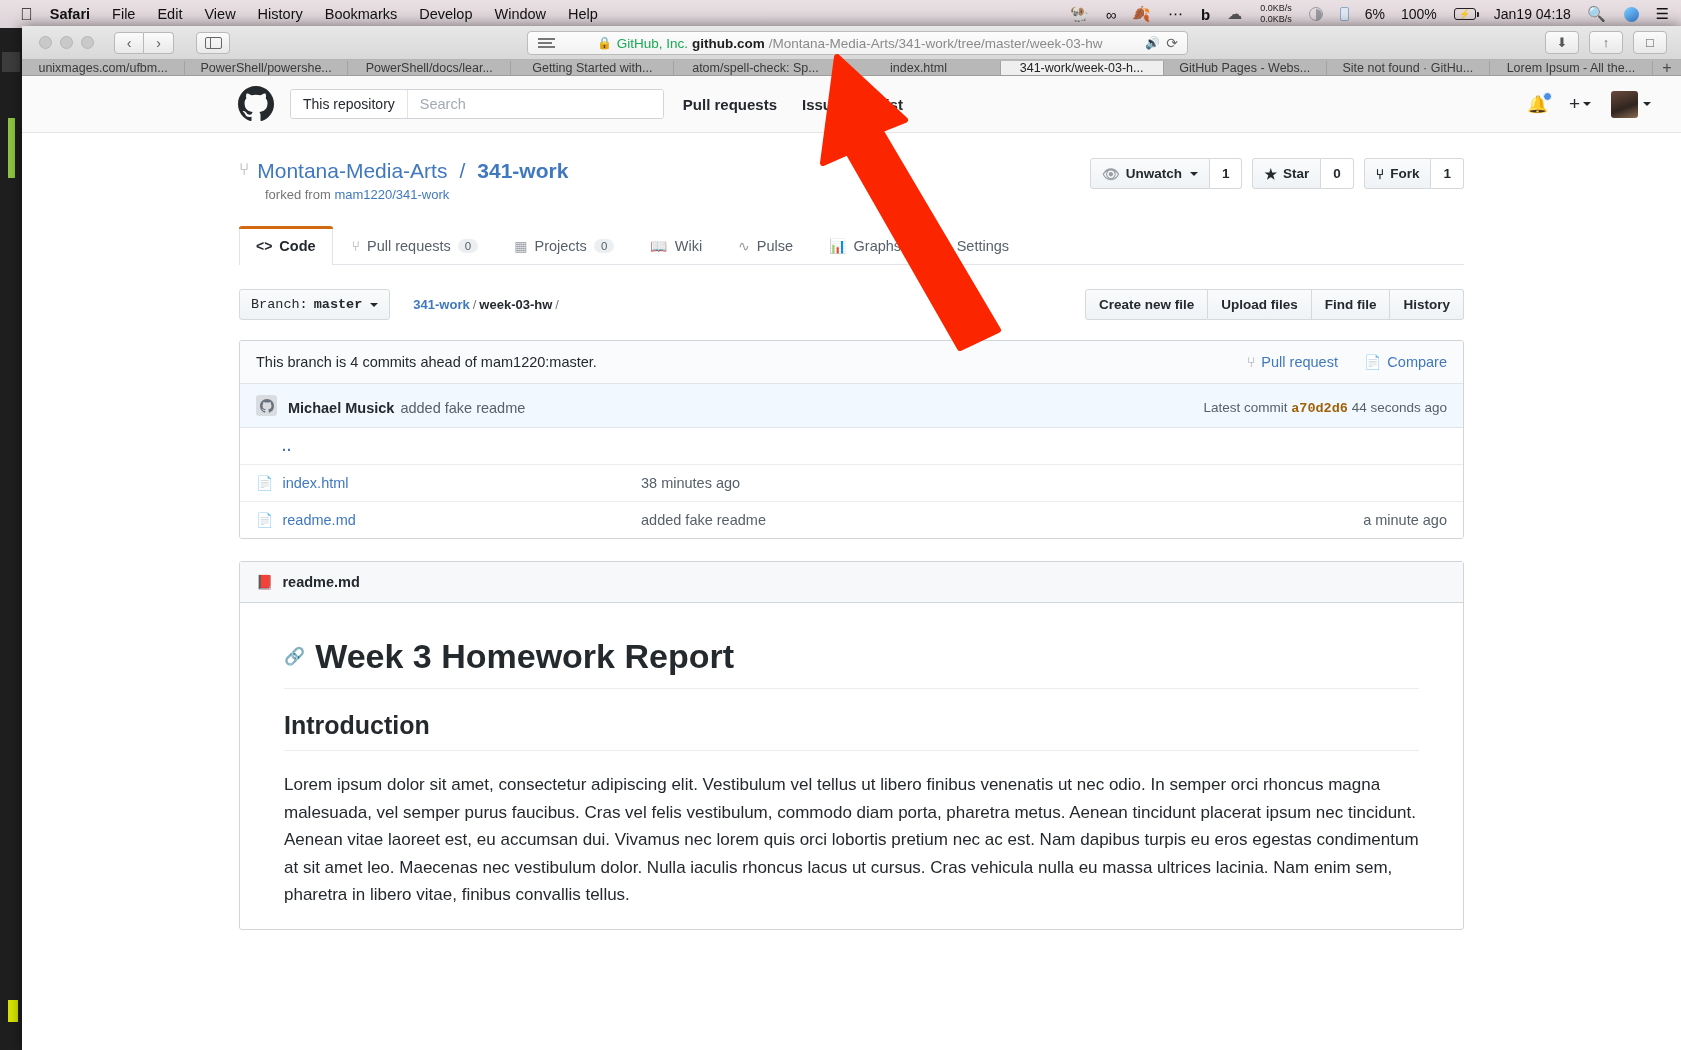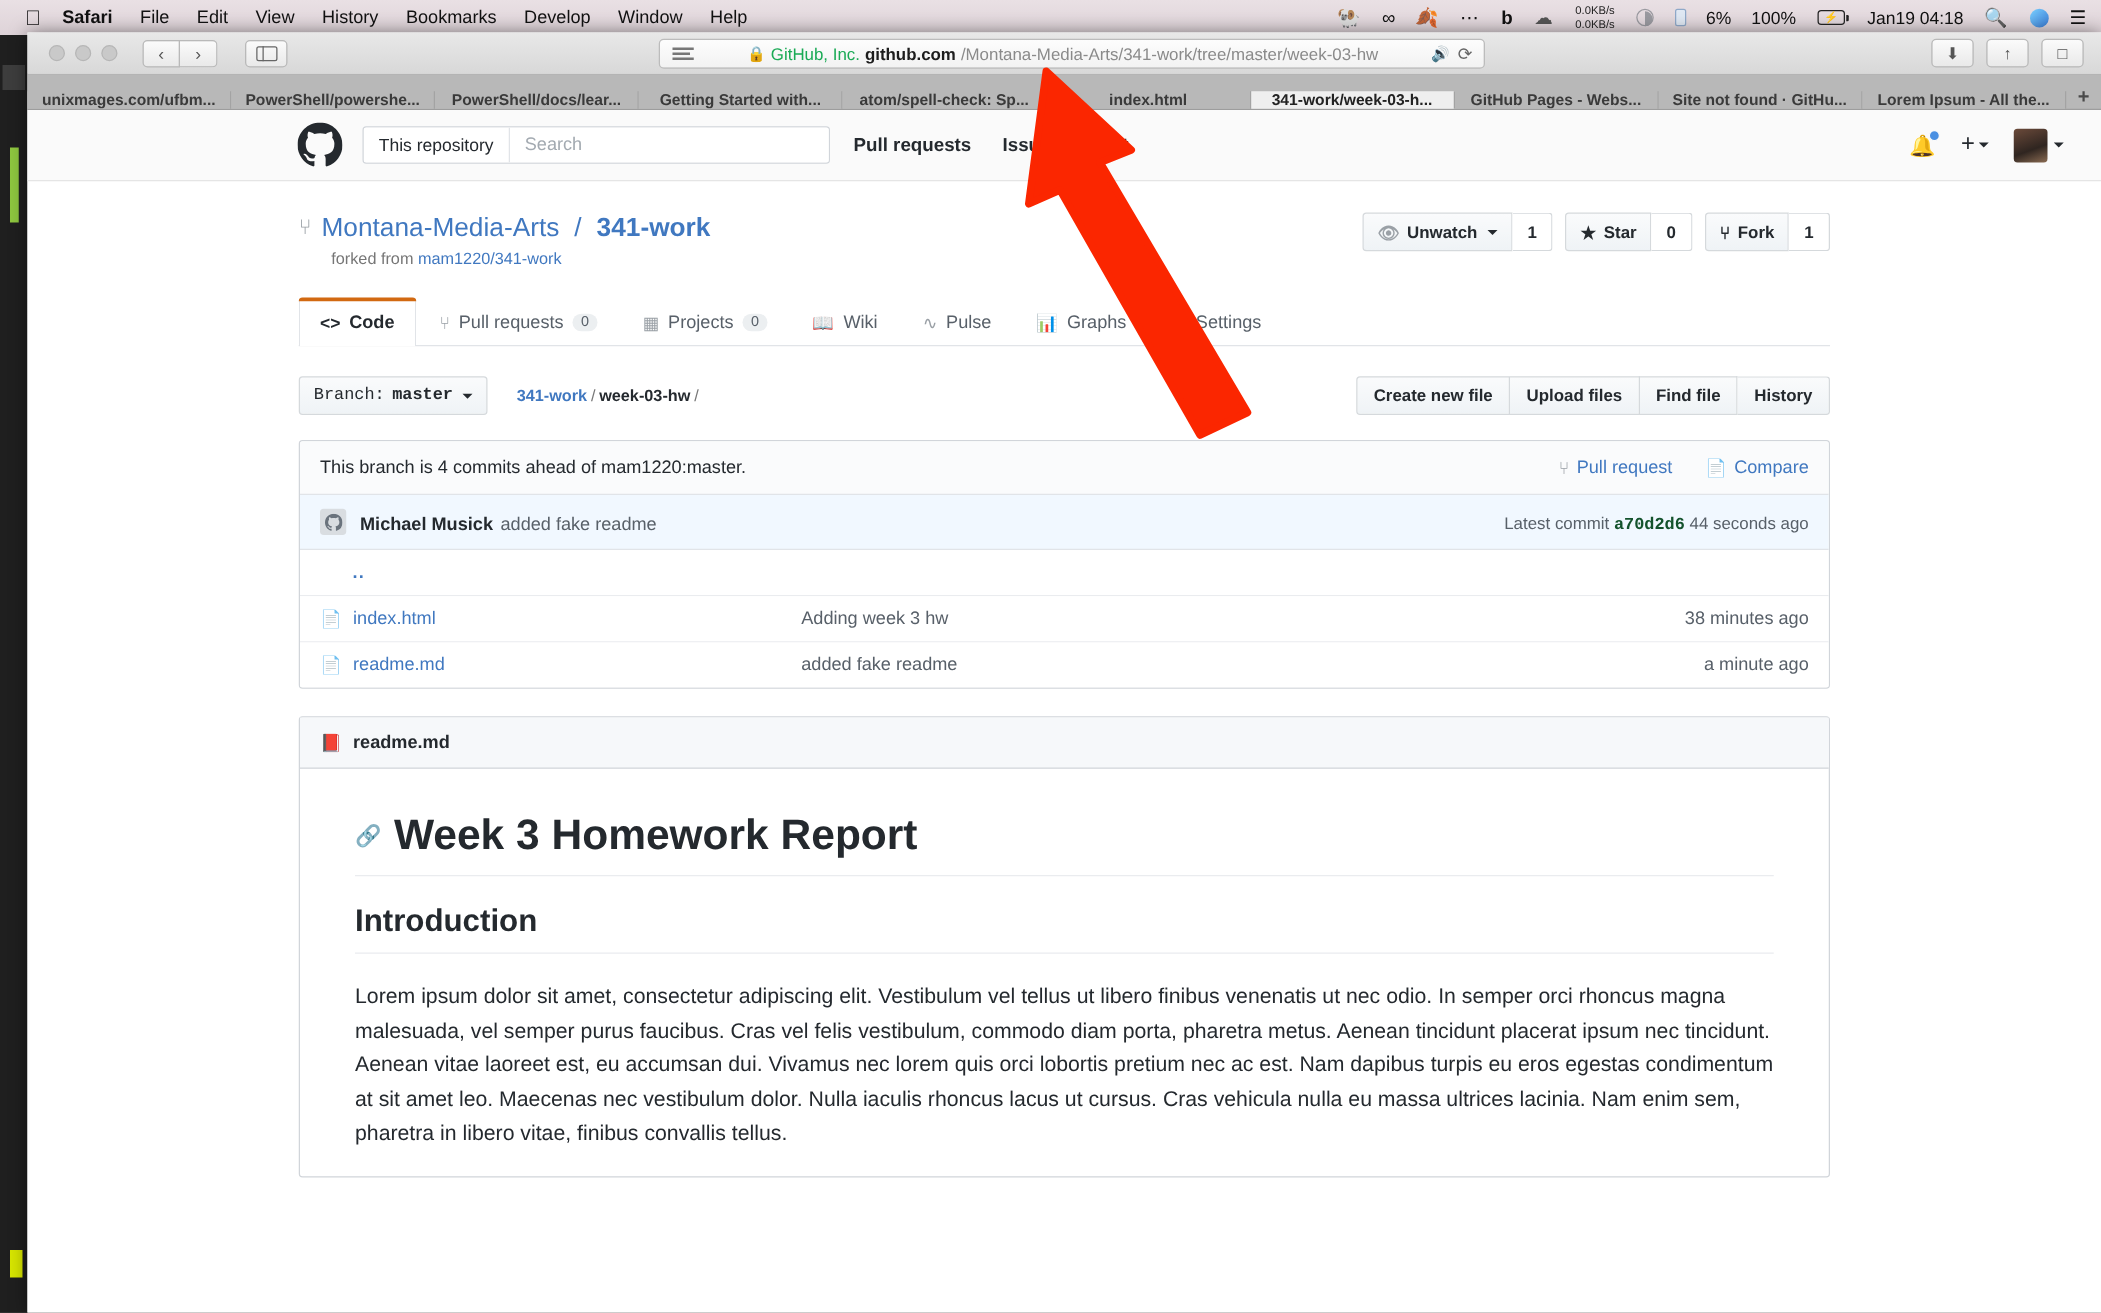--- a/index.html
+++ b/index.html
@@ -102,23 +102,22 @@
 
   .tbtn-right { position:absolute; right:14px; top:5px; display:flex; gap:10px; }
   .tbtn {
     width:34px;height:23px;background:linear-gradient(180deg,#fbfbfb,#e9e9e9);
     border:1px solid #b9b9b9;border-radius:4px;
     display:flex;align-items:center;justify-content:center;font-size:13px;color:#555;
   }
 
   
   #tabstrip {
-    height:28px; background:#b8b8b8; display:flex; align-items:flex-end;
+    height:16px; background:#b8b8b8; display:flex; align-items:center;
     border-bottom:1px solid #9d9d9d;
-    font-weight:bold;
   }
   .tab {
     flex:1; display:flex;align-items:center;justify-content:center;
     font-size:12.5px; color:#3a3a3a;
     border-right:1px solid #a3a3a3;
     background:#b8b8b8; overflow:hidden; white-space:nowrap;
     padding:0 6px;
   }
   .tab.active { background:#efefef; color:#222; }
   .tab-new { width:28px; display:flex;align-items:center;justify-content:center;font-size:16px;color:#4a4a4a; }
@@ -231,21 +230,21 @@
   .bs-right { margin-left:auto; display:flex; gap:26px; }
   .bs-right a { color:#4078c0; text-decoration:none; display:flex; align-items:center; gap:6px; font-size:14.5px; }
   .commitrow {
     background:#f1f8ff; padding:11px 16px; display:flex; align-items:flex-end;
     font-size:14.5px; border-bottom:1px solid #e1e4e8;
   }
   .commit-avatar { width:21px;height:21px;border-radius:3px;background:#d9dde1;margin-right:11px;display:flex;align-items:center;justify-content:center; }
   .commit-author { color:#24292e; font-weight:bold; }
   .commit-msg { color:#586069; margin-left:6px; }
   .commit-right { margin-left:auto; color:#586069; font-size:13.5px; }
-  .commit-right .sha { font-family:"Liberation Mono",monospace; color:#14532d; font-weight:bold; }
+  .commit-right .sha { font-family:"Liberation Mono",monospace; color:#a16207; font-weight:bold; }
 
   .filerow { display:flex; align-items:center; padding:10px 16px; font-size:14.5px; border-bottom:1px solid #eaecef; background:#fff; }
   .filerow:last-child { border-bottom:none; }
   .fname { width:385px; display:flex; align-items:center; gap:9px; }
   .fname a { color:#4078c0; text-decoration:none; }
   .fmsg { flex:1; color:#586069; }
   .fage { color:#586069; text-align:right; }
   .dotdot { color:#4078c0; padding-left:26px; font-weight:bold; letter-spacing:1px; }
 
   
@@ -525,21 +524,20 @@
 
         <div class="filerow">
           <span class="dotdot">..</span>
         </div>
 
         <div class="filerow">
           <span class="fname">
             <span class="ico">📄</span>
             <a href="#">index.html</a>
           </span>
-          <span class="fmsg">Adding week 3 hw</span>
           <span class="fage">38 minutes ago</span>
         </div>
 
         <div class="filerow">
           <span class="fname">
             <span class="ico">📄</span>
             <a href="#">readme.md</a>
           </span>
           <span class="fmsg">added fake readme</span>
           <span class="fage">a minute ago</span>

